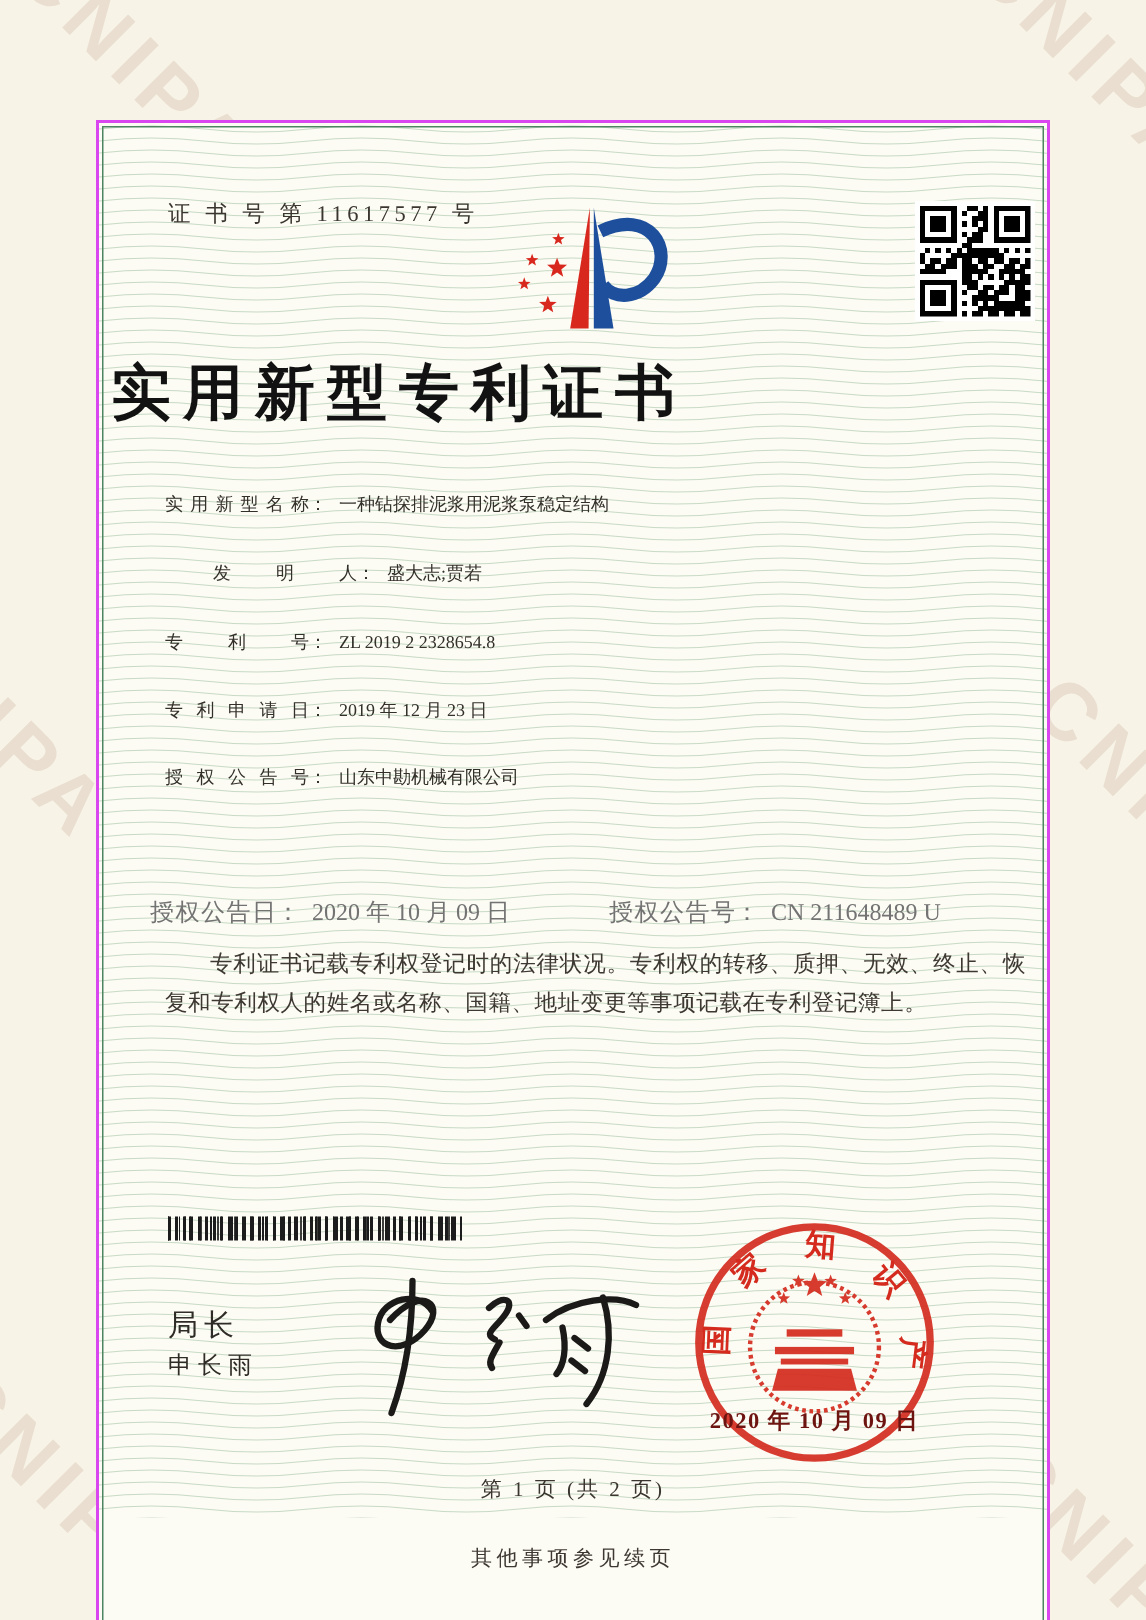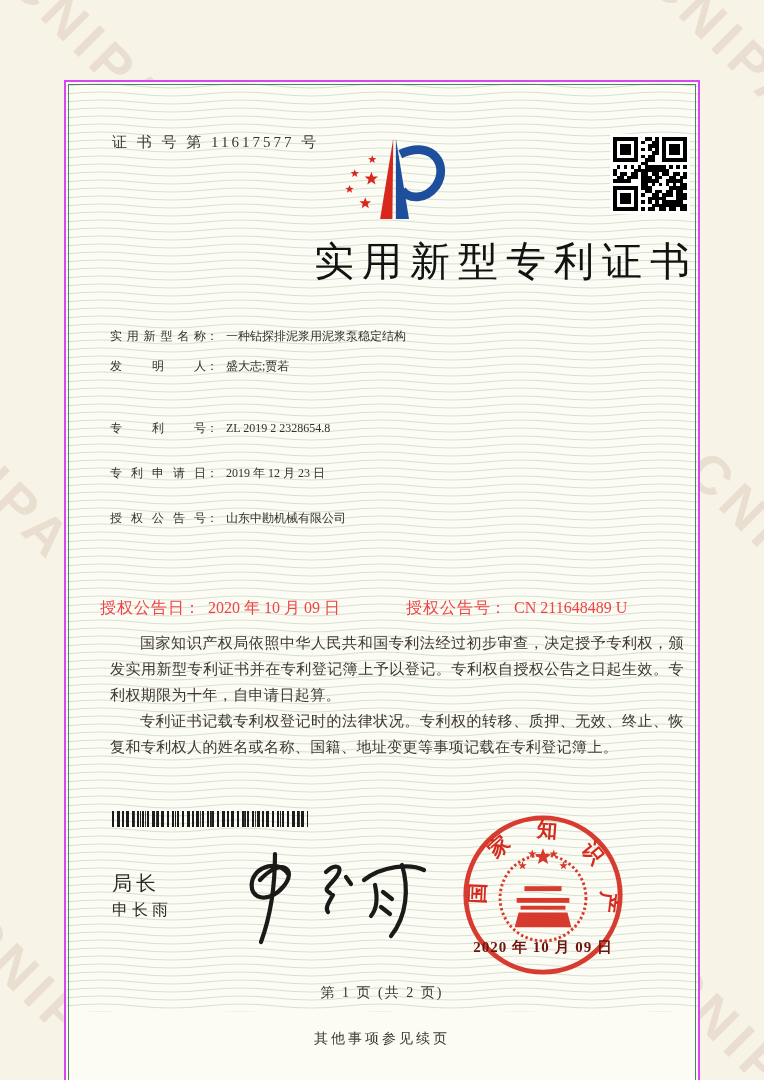--- a/index.html
+++ b/index.html
@@ -28,32 +28,31 @@
   }
   .wave-bg{position:absolute;inset:0;z-index:0;}
   .content{position:absolute;inset:0;z-index:4;}
   .cert-no{
     position:absolute;left:46px;top:51px;
     font-size:15px;letter-spacing:3px;color:#3a362f;
   }
   .logo{position:absolute;left:266px;top:44px;}
   .qr{position:absolute;left:544px;top:52px;width:74px;height:74px;background:#fff;padding:3px;}
   .title{
-    position:absolute;left:0;right:0;top:152px;text-align:right;
-    font-size:40px;font-weight:normal;letter-spacing:8px;color:#121212;
+    position:absolute;left:0;right:0;top:152px;text-align:left;
+    font-size:40px;font-weight:bold;letter-spacing:8px;color:#121212;
     text-indent:8px;
-    padding-left:36px;
   }
   .field{position:absolute;left:44px;font-size:12px;color:#33302a;white-space:nowrap;}
   .lbl{
     display:inline-block;width:96px;vertical-align:top;
     text-align:justify;text-align-last:justify;
   }
   .colon{display:inline-block;margin-right:8px;}
-  .grant-row{position:absolute;left:34px;top:516px;font-size:16px;color:#ef4444;white-space:nowrap;}
+  .grant-row{position:absolute;left:34px;top:516px;font-size:16px;color:#737373;white-space:nowrap;}
   .grant-group{display:inline-block;}
   .grant-group .lbl{width:84px;}
   .grant-group.second{margin-left:62px;}
   .paras{
     position:absolute;left:44px;top:548px;width:574px;
     font-size:15px;line-height:26px;color:#3d3831;letter-spacing:0.4px;
     text-align:justify;
   }
   .paras p{margin:0;text-indent:2em;}
   .barcode{
@@ -323,21 +322,21 @@
           <rect x="19" y="20" width="1" height="1" fill="#000"></rect>
           <rect x="20" y="20" width="1" height="1" fill="#000"></rect>
         </svg>
     </div>
 
     <div class="title">实用新型专利证书</div>
 
     <div class="field" style="top:246px;">
       <span class="lbl">实用新型名称</span><span class="colon">：</span><span class="val">一种钻探排泥浆用泥浆泵稳定结构</span>
     </div>
-    <div class="field" style="top:276px;">
+    <div class="field" style="top:292px;margin-left:32px;">
       <span class="lbl">发明人</span><span class="colon">：</span><span class="val">盛大志;贾若</span>
     </div>
     <div class="field" style="top:338px;">
       <span class="lbl">专利号</span><span class="colon">：</span><span class="val">ZL 2019 2 2328654.8</span>
     </div>
     <div class="field" style="top:383px;">
       <span class="lbl">专利申请日</span><span class="colon">：</span><span class="val">2019 年 12 月 23 日</span>
     </div>
     <div class="field" style="top:428px;">
       <span class="lbl">授权公告号</span><span class="colon">：</span><span class="val">山东中勘机械有限公司</span>
@@ -346,21 +345,20 @@
     <div class="grant-row">
       <span class="grant-group">
         <span class="lbl">授权公告日</span><span class="colon">：</span><span>2020 年 10 月 09 日</span>
       </span>
       <span class="grant-group second">
         <span class="lbl">授权公告号</span><span class="colon">：</span><span>CN 211648489 U</span>
       </span>
     </div>
 
     <div class="paras">
-      <p>国家知识产权局依照中华人民共和国专利法经过初步审查，决定授予专利权，颁发实用新型专利证书并在专利登记簿上予以登记。专利权自授权公告之日起生效。专利权期限为十年，自申请日起算。</p>
       <p>专利证书记载专利权登记时的法律状况。专利权的转移、质押、无效、终止、恢复和专利权人的姓名或名称、国籍、地址变更等事项记载在专利登记簿上。</p>
     </div>
 
     <div class="barcode"></div>
 
     <div class="sig-title">局长</div>
     <div class="sig-name">申长雨</div>
 
     <svg class="signature-svg" width="220" height="104" viewBox="0 0 220 104">
       <g fill="none" stroke="#1c1a18" stroke-width="4.2" stroke-linecap="round" stroke-linejoin="round">

